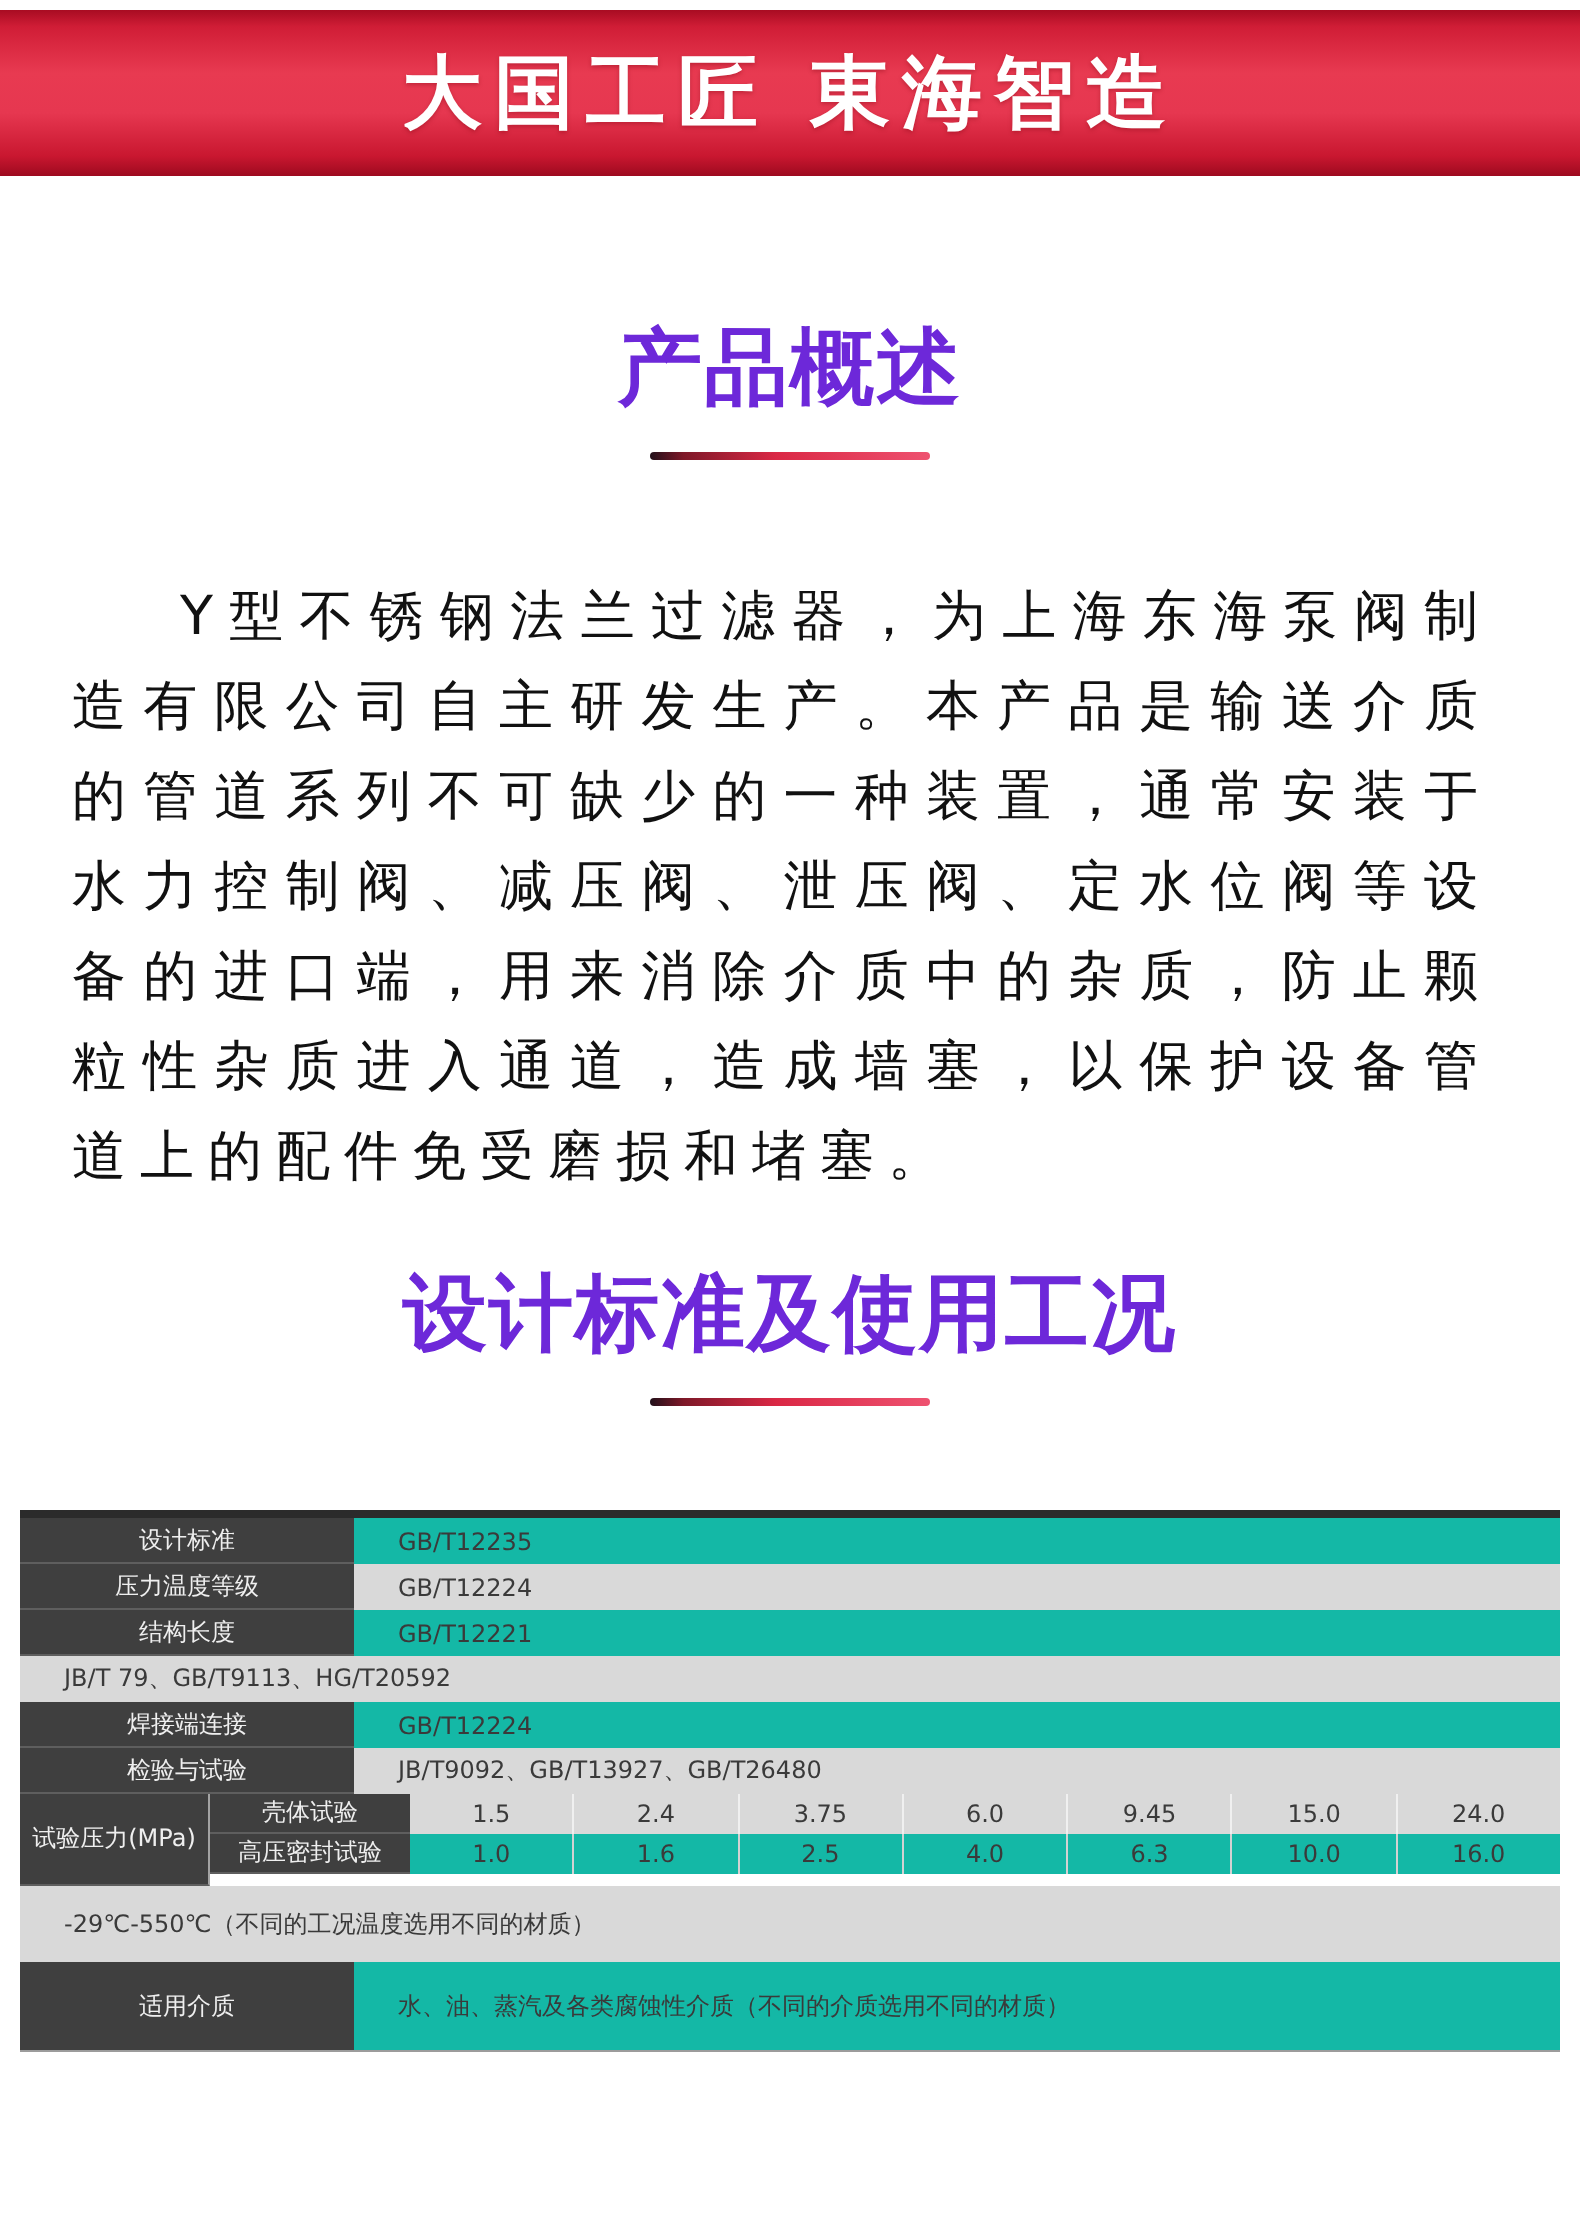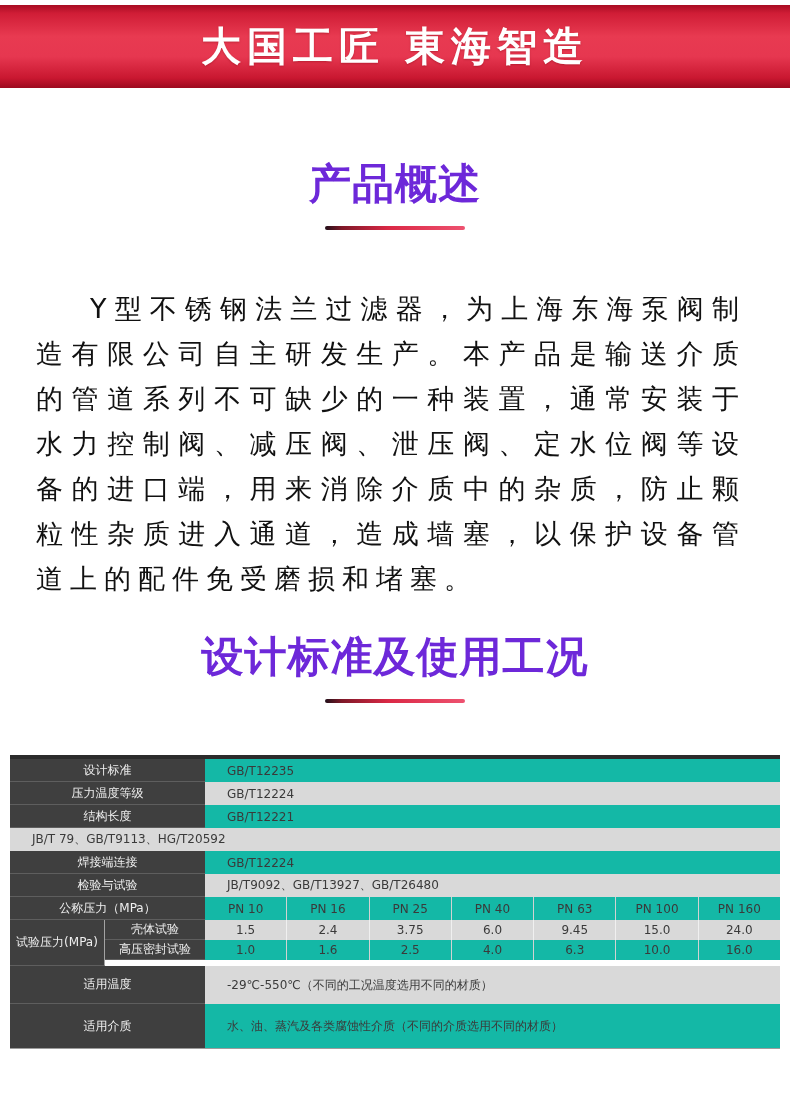--- a/index.html
+++ b/index.html
@@ -51,21 +51,21 @@
     font-size: 12px;
   }
   .row { display: flex; width: 100%; }
   .h23 { height: 23px; }
   .hcell {
     background: #3f3f3f; color: #efefef;
     display: flex; align-items: center; justify-content: center;
     border-bottom: 1px solid #5e5e5e;
     text-align: center; flex: none;
   }
-  .hcell.w-main { width: 195px; }
+  .hcell.w-main { width: 167px; }
   .vcell {
     flex: 1 1 auto; display: flex; align-items: center;
     padding-left: 22px; color: #3a3a3a;
   }
   .bg-a { background: #14b8a6; }
   .bg-b { background: #d9d9d9; }
   .cells { flex: 1 1 auto; display: flex; }
   .cell {
     flex: 1 1 0; display: flex; align-items: center; justify-content: center;
     color: #3a3a3a;
@@ -123,32 +123,20 @@
   <div class="row h23">
     <div class="hcell w-main">焊接端连接</div>
     <div class="vcell bg-a">GB/T12224</div>
   </div>
 
   <div class="row h23">
     <div class="hcell w-main">检验与试验</div>
     <div class="vcell bg-b">JB/T9092、GB/T13927、GB/T26480</div>
   </div>
 
-  <div class="row h23">
-    <div class="hcell w-main">公称压力（MPa）</div>
-    <div class="cells bg-a on-a">
-      <div class="cell">PN 10</div>
-      <div class="cell">PN 16</div>
-      <div class="cell">PN 25</div>
-      <div class="cell">PN 40</div>
-      <div class="cell">PN 63</div>
-      <div class="cell">PN 100</div>
-      <div class="cell">PN 160</div>
-    </div>
-  </div>
 
   <div class="tp-block">
     <div class="hcell tp-label">试验压力(MPa)</div>
     <div class="tp-right">
       <div class="tp-row">
         <div class="hcell w-sub">壳体试验</div>
         <div class="cells bg-b on-b">
           <div class="cell">1.5</div>
           <div class="cell">2.4</div>
           <div class="cell">3.75</div>
@@ -167,21 +155,20 @@
           <div class="cell">4.0</div>
           <div class="cell">6.3</div>
           <div class="cell">10.0</div>
           <div class="cell">16.0</div>
         </div>
       </div>
     </div>
   </div>
 
   <div class="row h-temp">
-    <div class="hcell w-main">适用温度</div>
     <div class="vcell bg-b">-29℃-550℃（不同的工况温度选用不同的材质）</div>
   </div>
 
   <div class="row h-media">
     <div class="hcell w-main no-bb">适用介质</div>
     <div class="vcell bg-a">水、油、蒸汽及各类腐蚀性介质（不同的介质选用不同的材质）</div>
   </div>
 
 </div>
 

